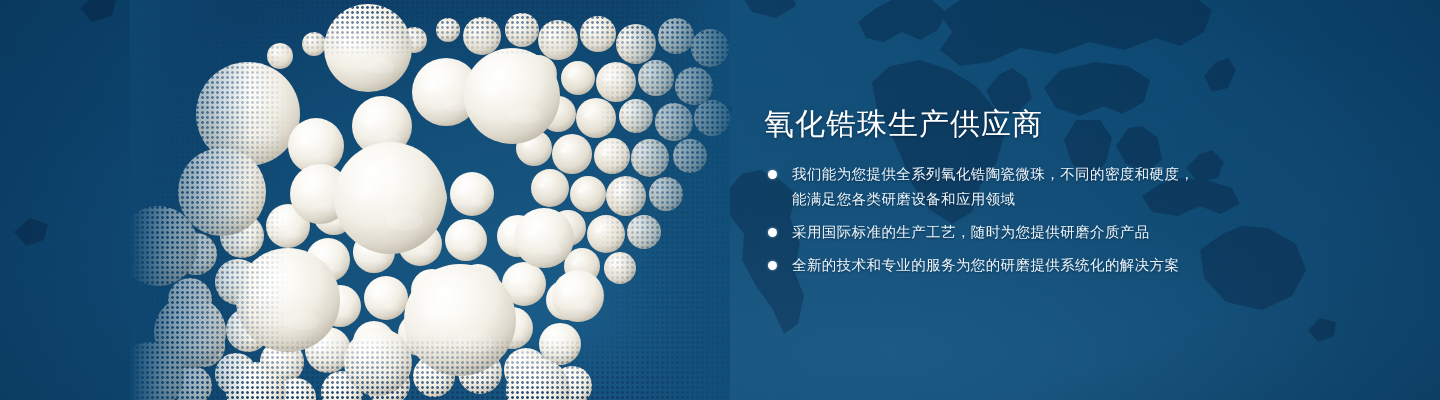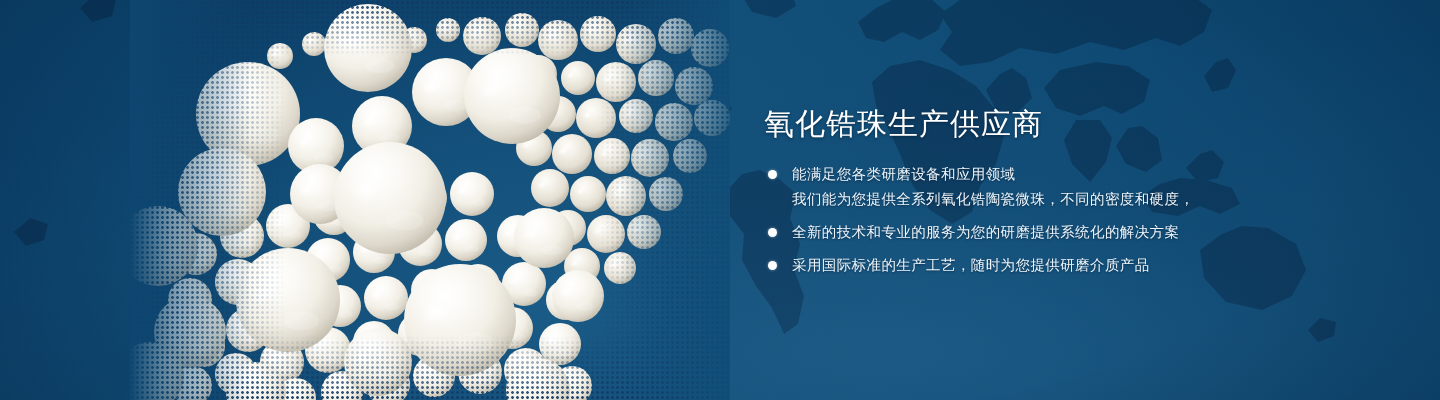--- a/index.html
+++ b/index.html
@@ -342,30 +342,30 @@
     <div class="edge-fade"></div>
   </div>
 
   <div class="content">
     <h1 class="headline">氧化锆珠生产供应商</h1>
 
     <ul class="bullets">
 
       <li class="bullet">
         <span class="dot"></span>
+        <span class="bullet-line">我们能为您提供全系列氧化锆陶瓷微珠，不同的密度和硬度，</span>
         <span class="bullet-line">能满足您各类研磨设备和应用领域</span>
-        <span class="bullet-line">我们能为您提供全系列氧化锆陶瓷微珠，不同的密度和硬度，</span>
+      </li>
+
+      <li class="bullet">
+        <span class="dot"></span>
+        <span class="bullet-line">采用国际标准的生产工艺，随时为您提供研磨介质产品</span>
       </li>
 
       <li class="bullet">
         <span class="dot"></span>
         <span class="bullet-line">全新的技术和专业的服务为您的研磨提供系统化的解决方案</span>
       </li>
 
-      <li class="bullet">
-        <span class="dot"></span>
-        <span class="bullet-line">采用国际标准的生产工艺，随时为您提供研磨介质产品</span>
-      </li>
-
     </ul>
   </div>
 
 </div>
 
 </body></html>

